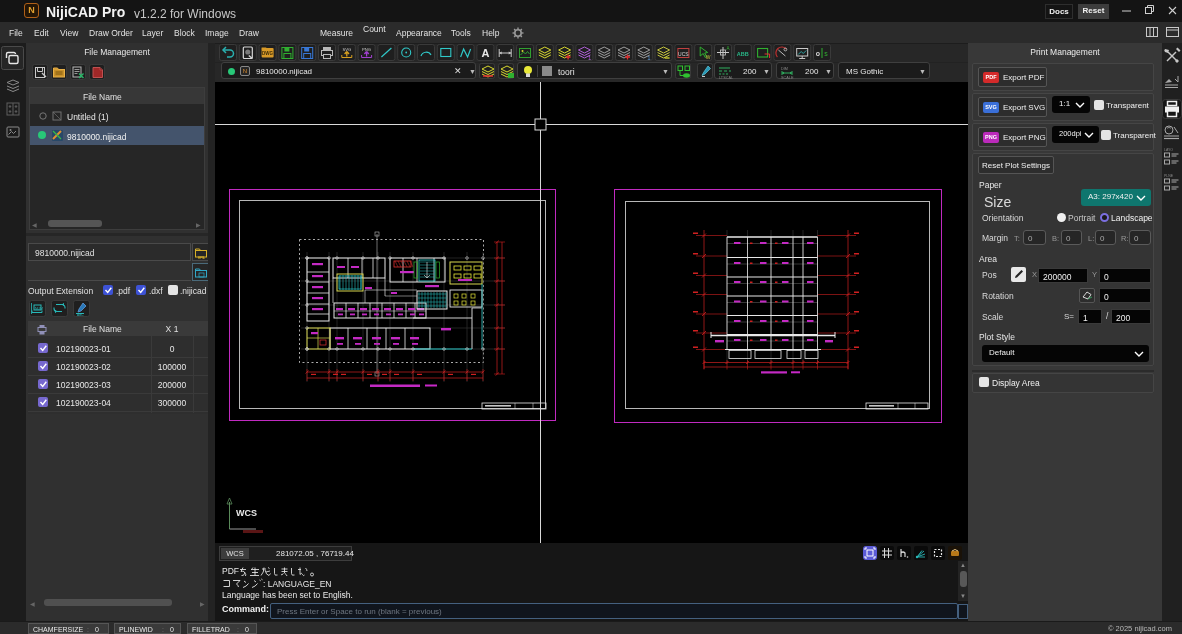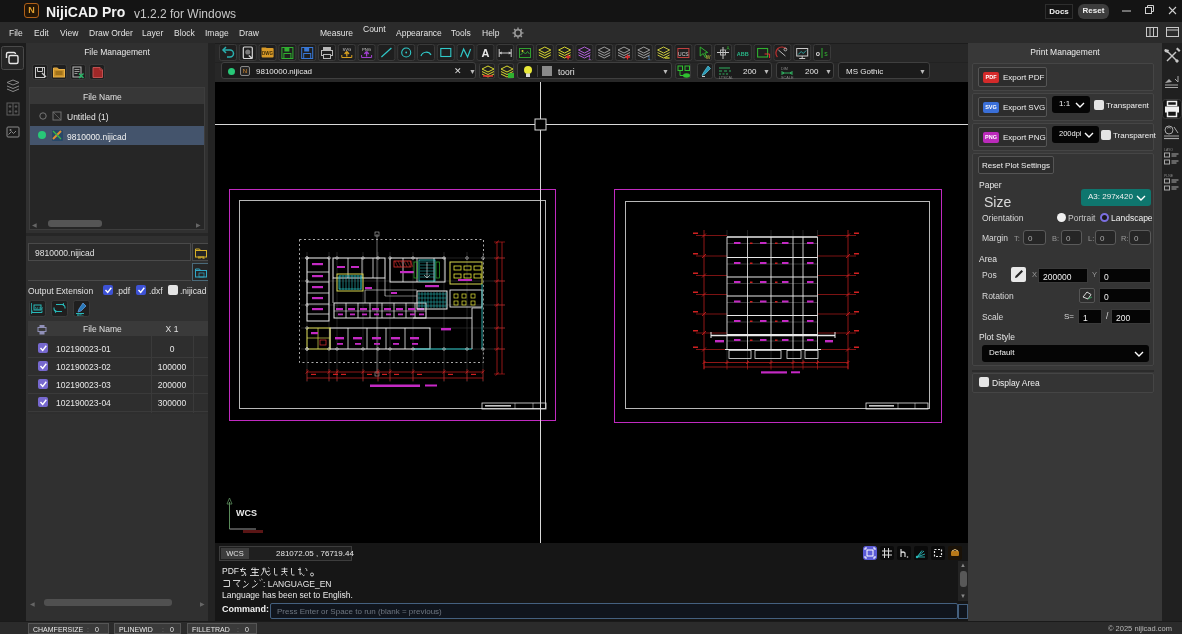--- a/index.html
+++ b/index.html
@@ -10,21 +10,21 @@
 .chev { position:absolute; color:#bbb; font-size:7px; }
 </style>
 </head>
 <body>
 
 <div class="abs" style="left:0;top:0;width:1182px;height:22px;background:#141414;">
   <div class="abs" style="left:24px;top:3px;width:15px;height:15px;border-radius:3px;background:#241505;border:1px solid #b06018;color:#e0a030;font-size:9px;font-weight:bold;text-align:center;line-height:13px;">N</div>
   <div class="abs" style="left:46px;top:4px;color:#f2f2f2;font-size:14px;font-weight:bold;">NijiCAD Pro</div>
   <div class="abs" style="left:134px;top:7px;color:#c8c8c8;font-size:12px;">v1.2.2 for Windows</div>
   <div class="abs" style="left:1045px;top:4px;width:28px;height:15px;border:1px solid #2e2e2e;color:#f0f0f0;font-size:8px;font-weight:bold;text-align:center;line-height:14px;">Docs</div>
-  <div class="abs" style="left:1078px;top:4px;width:31px;height:15px;background:#3d3d3d;border-radius:6px;color:#f0f0f0;font-size:8px;font-weight:bold;text-align:center;line-height:14px;">Reset</div>
+  <div class="abs" style="left:1078px;top:4px;width:31px;height:15px;background:#3d3d3d;border-radius:0;color:#f0f0f0;font-size:8px;font-weight:bold;text-align:center;line-height:14px;">Reset</div>
   <svg class="abs" style="left:1118px;top:0;width:64px;height:22px;">
     <line x1="4" y1="11" x2="13" y2="11" stroke="#cfcfcf" stroke-width="1"></line>
     <rect x="27.5" y="7.5" width="6" height="6" fill="none" stroke="#cfcfcf"></rect>
     <path d="M29.5 7.5 V5.5 H35.5 V11.5 H33.5" fill="none" stroke="#cfcfcf"></path>
     <path d="M51 7 L58 14 M58 7 L51 14" stroke="#cfcfcf" stroke-width="1.1"></path>
   </svg>
 </div>
 
 <div class="abs" style="left:0;top:22px;width:1182px;height:21px;background:#2b2b2b;color:#e2e2e2;font-size:8.5px;">
   <span class="abs" style="left:9px;top:6px;">File</span>

